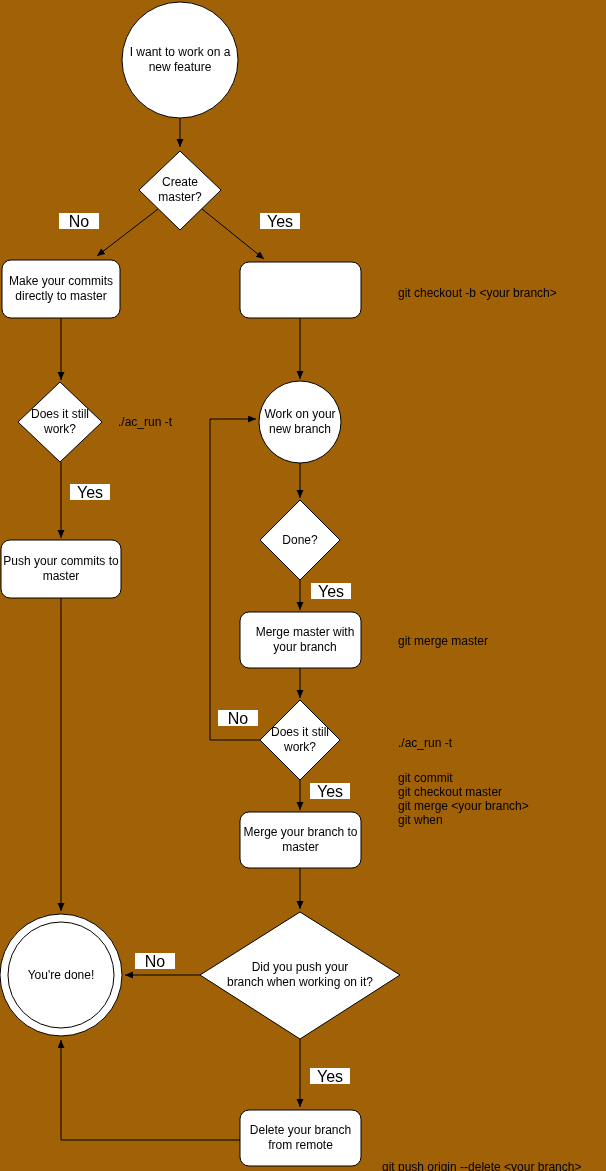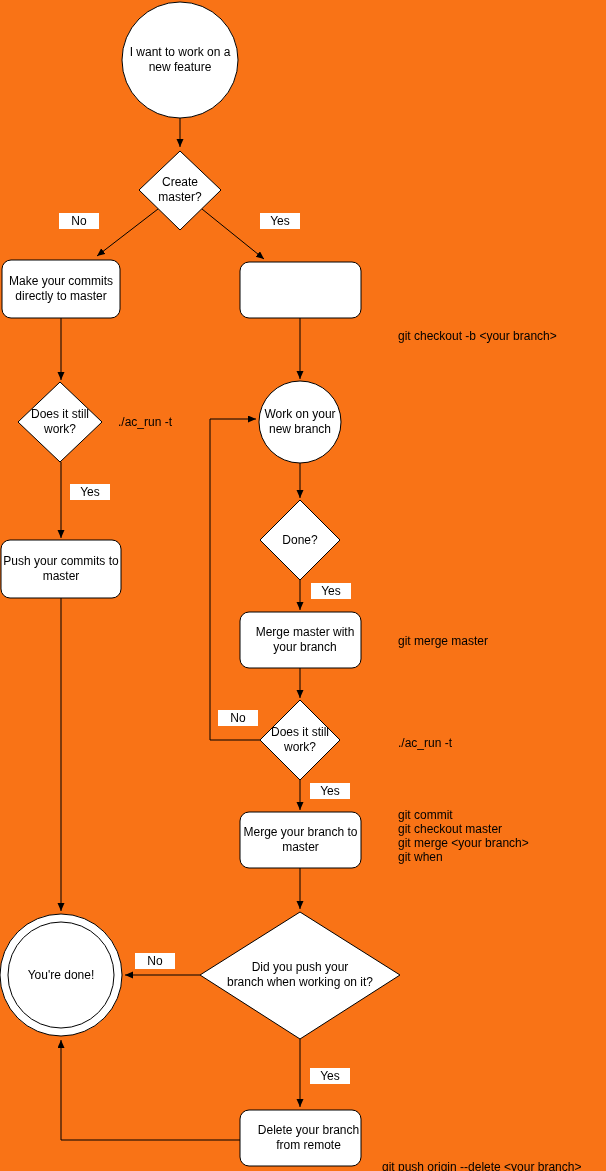--- a/index.html
+++ b/index.html
@@ -1,20 +1,20 @@
 <!DOCTYPE html>
 <html><head>
 <meta charset="utf-8">
 <style>
   html, body { margin: 0; padding: 0; background: #ffffff; }
   #canvas {
     position: relative;
     width: 606px;
     height: 1171px;
-    background: #f97316;
+    background: #a16207;
     font-family: "Liberation Sans", sans-serif;
     color: #000000;
     overflow: hidden;
   }
   #shapes { position: absolute; left: 0; top: 0; }
   .node-label {
     position: absolute;
     display: flex;
     align-items: center;
     justify-content: center;
@@ -24,21 +24,21 @@
     line-height: 15px;
     color: #000000;
   }
   .edge-label {
     position: absolute;
     width: 40px;
     height: 16px;
     display: flex;
     align-items: center;
     justify-content: center;
-    font-size: 12px;
+    font-size: 16px;
     line-height: 15px;
     background: #ffffff;
     color: #000000;
   }
   .annotation {
     position: absolute;
     font-size: 12px;
     line-height: 14px;
     white-space: nowrap;
     color: #000000;
@@ -109,37 +109,37 @@
   <div class="node-label" style="left:260px; top:510px; width:80px; height:60px;">Done?</div>
   <div class="node-label" style="left:240px; top:613px; width:130px; height:54px;">Merge master with
 your branch</div>
   <div class="node-label" style="left:250px; top:710px; width:100px; height:60px;">Does it still
 work?</div>
   <div class="node-label" style="left:240px; top:813px; width:121px; height:54px;">Merge your branch to
 master</div>
   <div class="node-label" style="left:200px; top:945px; width:200px; height:60px;">Did you push your
 branch when working on it?</div>
   <div class="node-label" style="left:11px; top:945px; width:100px; height:60px;">You're done!</div>
-  <div class="node-label" style="left:240px; top:1111px; width:121px; height:54px;margin-left:8px;">Delete your branch
+  <div class="node-label" style="left:240px; top:1111px; width:121px; height:54px;">Delete your branch
 from remote</div>
 
   <div class="edge-label" style="left:59px; top:213px;">No</div>
   <div class="edge-label" style="left:260px; top:213px;">Yes</div>
   <div class="edge-label" style="left:70px; top:484px;">Yes</div>
   <div class="edge-label" style="left:311px; top:583px;">Yes</div>
   <div class="edge-label" style="left:218px; top:710px;">No</div>
   <div class="edge-label" style="left:310px; top:783px;">Yes</div>
   <div class="edge-label" style="left:135px; top:953px;">No</div>
   <div class="edge-label" style="left:310px; top:1068px;">Yes</div>
 
-  <div class="annotation" style="left:398px; top:286px;margin-top:43px;">git checkout -b &lt;your branch&gt;</div>
+  <div class="annotation" style="left:398px; top:286px;">git checkout -b &lt;your branch&gt;</div>
   <div class="annotation" style="left:118px; top:415px;">./ac_run -t</div>
   <div class="annotation" style="left:398px; top:634px;">git merge master</div>
   <div class="annotation" style="left:398px; top:736px;">./ac_run -t</div>
-  <div class="annotation" style="left:398px; top:808px;">
+  <div class="annotation" style="left:398px; top:771px;">
     <div>git commit</div>
     <div>git checkout master</div>
     <div>git merge &lt;your branch&gt;</div>
     <div>git when</div>
   </div>
   <div class="annotation" style="left:382px; top:1145px;margin-top:15px;">git push origin --delete &lt;your branch&gt;</div>
 
 </div>
 
 </body></html>

